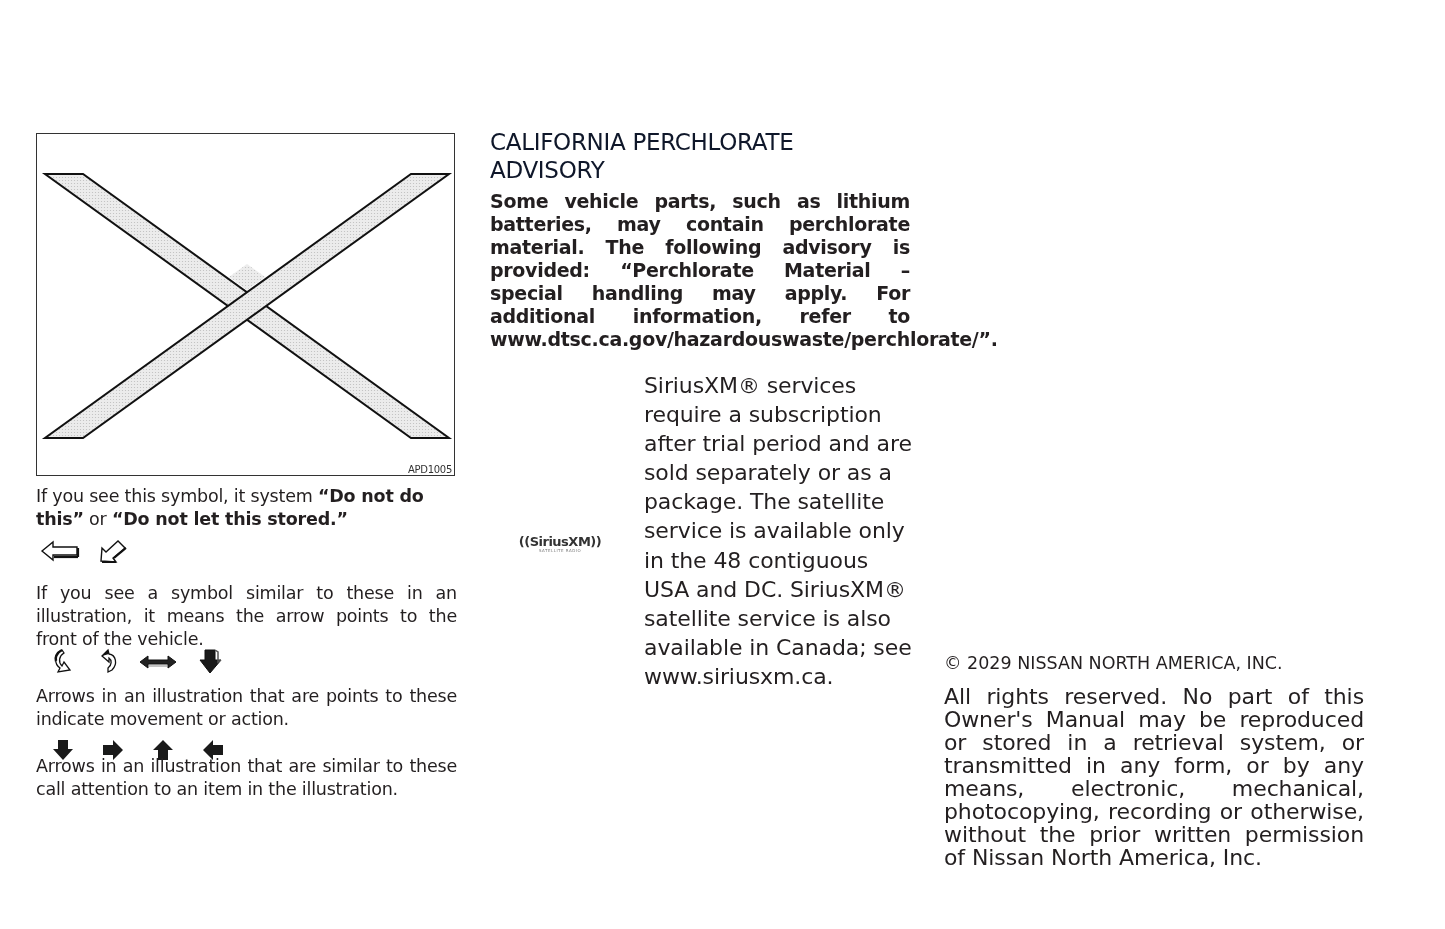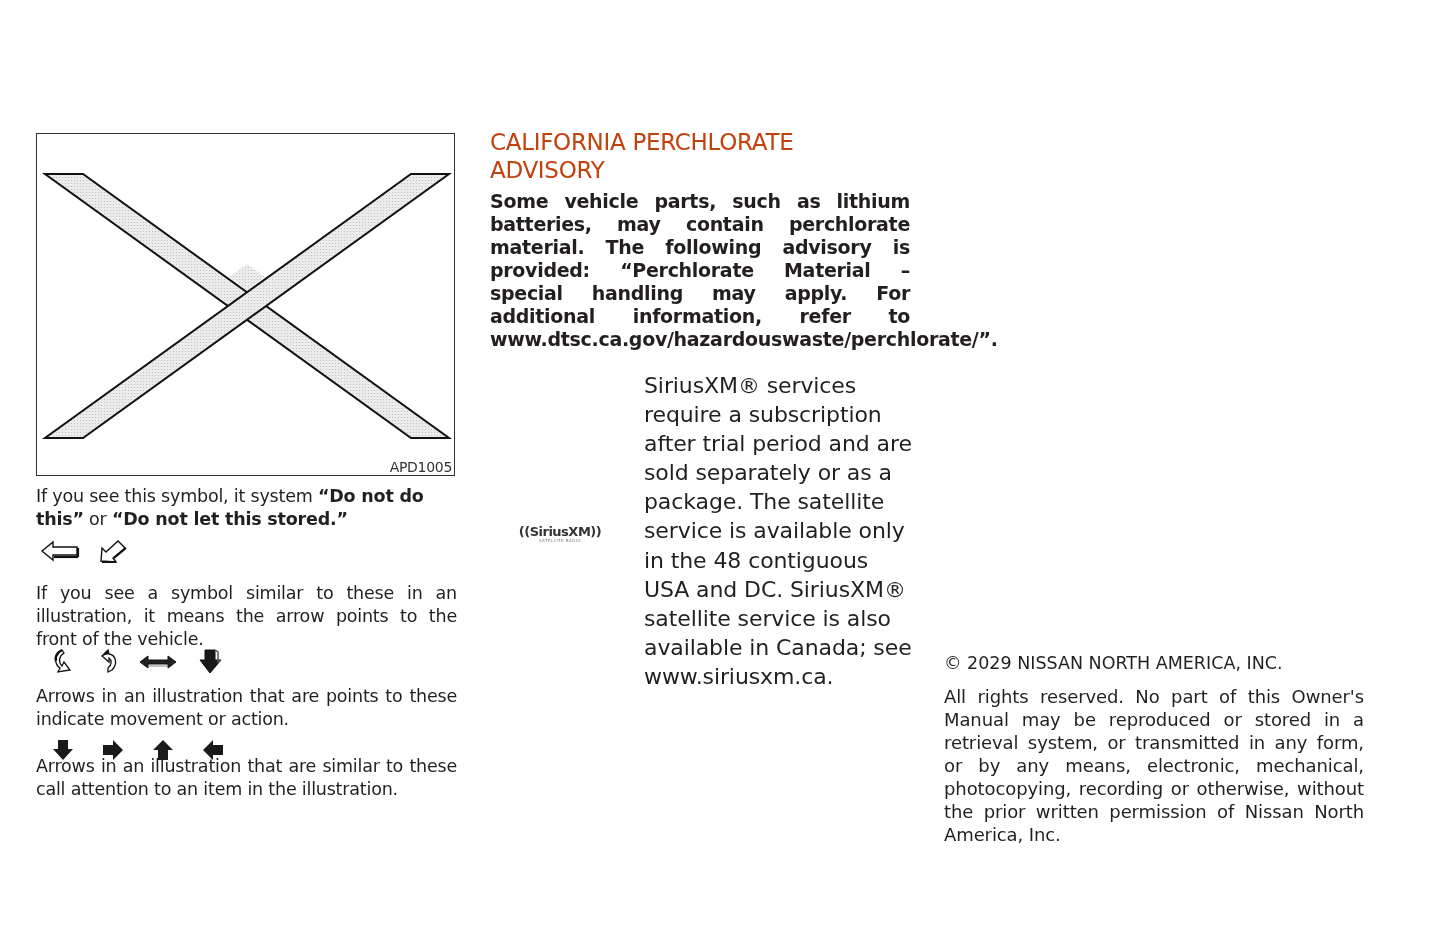--- a/index.html
+++ b/index.html
@@ -5,28 +5,28 @@
   html, body { margin: 0; padding: 0; background: #ffffff; }
   body { width: 1445px; height: 929px; position: relative; overflow: hidden;
          font-family: "DejaVu Sans", sans-serif; color: #231f20; }
   .abs { position: absolute; }
   .txt { font-size: 17.5px; line-height: 23px; letter-spacing: -0.2px; text-align: justify; }
   .txt-left { text-align: left; }
   .bold { font-weight: bold; }
   
   .figure { left: 36px; top: 133px; width: 419px; height: 343px; border: 1.5px solid #333; box-sizing: border-box; }
   .figure svg { position: absolute; left: 0; top: 0; }
-  .fig-code { position: absolute; right: 2px; bottom: 0px; font-size: 14px; letter-spacing: -0.3px; color: #333; }
+  .fig-code { position: absolute; right: 2px; bottom: 0px; font-size: 10px; letter-spacing: -0.3px; color: #333; }
   
-  .heading { left: 490px; top: 128px; width: 420px; font-size: 23px; line-height: 28px; font-weight: normal; letter-spacing: -0.3px; color: #c2410c; text-transform: uppercase; }
+  .heading { left: 490px; top: 128px; width: 420px; font-size: 23px; line-height: 28px; font-weight: normal; letter-spacing: -0.3px; color: #0f172a; text-transform: uppercase; }
   .advisory { left: 490px; top: 190px; width: 420px; font-size: 19px; line-height: 23px; font-weight: bold; text-align: justify; letter-spacing: -0.3px; }
-  .sirius-logo { left: 500px; top: 515px; width: 120px; height: 38px; display: flex; align-items: center; justify-content: center; }
+  .sirius-logo { left: 500px; top: 515px; width: 120px; height: 38px; display: flex; align-items: flex-end; justify-content: center; }
   .sirius-text { left: 644px; top: 371px; width: 270px; font-size: 22px; line-height: 29.1px; letter-spacing: -0.1px; }
   .copyright-head { left: 944px; top: 652px; width: 420px; font-size: 17.5px; line-height: 23px; }
-  .copyright-body { left: 944px; top: 685px; width: 420px; font-size: 18px; line-height: 23px; text-align: justify; letter-spacing: -0.1px; }
+  .copyright-body { left: 944px; top: 685px; width: 420px; font-size: 22px; line-height: 23px; text-align: justify; letter-spacing: -0.1px; }
   .icon-row { display: flex; align-items: center; }
   .icon-row span { display: inline-block; }
 </style>
 </head>
 <body>
 
 <div class="abs figure">
   <svg width="416" height="340" viewBox="0 0 416 340">
     <defs>
       <pattern id="dots" width="3" height="3" patternUnits="userSpaceOnUse">

